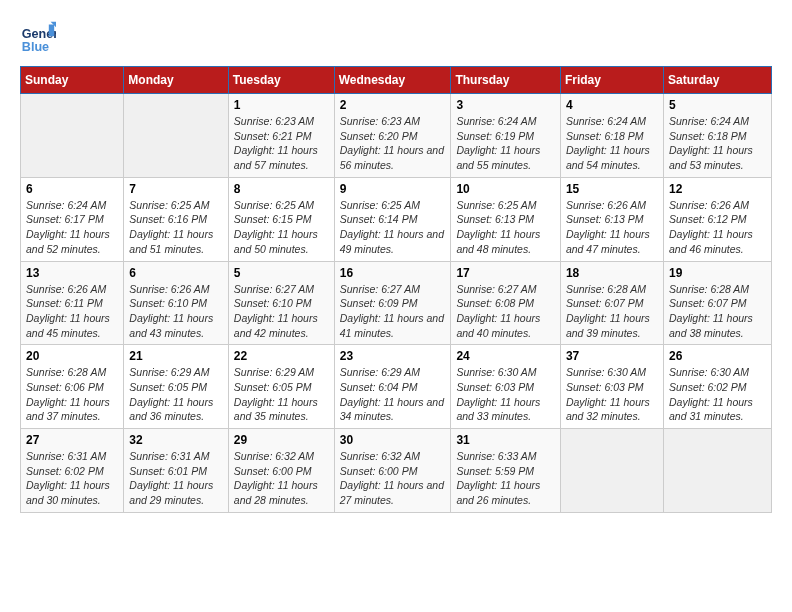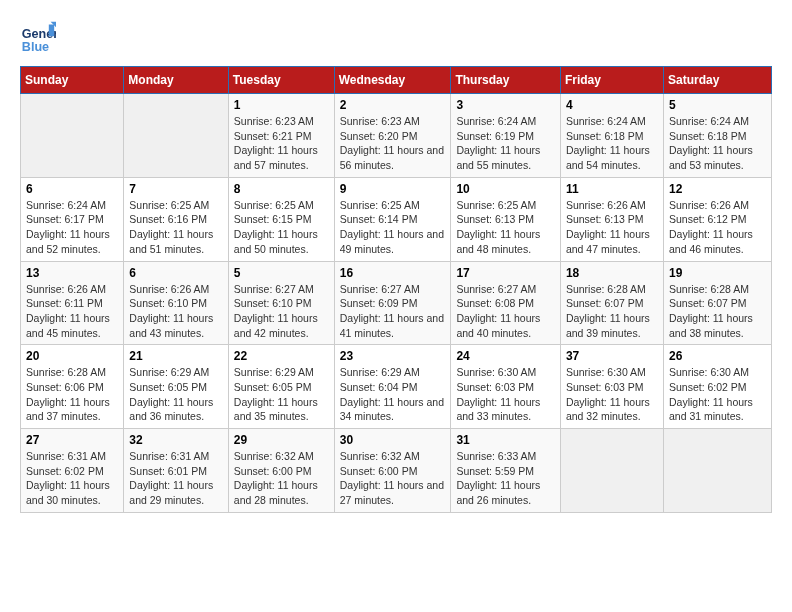--- a/index.html
+++ b/index.html
@@ -69,20 +69,21 @@
     .day-number {
       font-weight: bold;
       font-size: 12px;
       margin-bottom: 2px;
       display: block;
     }
     .day-info {
       color: #333;
       line-height: 1.4;
       font-size: 10.5px;
+      font-style: italic;
     }
     .empty-cell {
       background: #f0f0f0 !important;
     }
   </style>
 </head>
 <body>
 
 <div class="header">
   <div class="logo">
@@ -171,21 +172,21 @@
 Sunset: 6:14 PM
 Daylight: 11 hours and 49 minutes.</div>
         </td>
         <td>
           <span class="day-number">10</span>
           <div class="day-info" style="white-space: pre-line;">Sunrise: 6:25 AM
 Sunset: 6:13 PM
 Daylight: 11 hours and 48 minutes.</div>
         </td>
         <td>
-          <span class="day-number">11</span>
+          <span class="day-number">15</span>
           <div class="day-info" style="white-space: pre-line;">Sunrise: 6:26 AM
 Sunset: 6:13 PM
 Daylight: 11 hours and 47 minutes.</div>
         </td>
         <td>
           <span class="day-number">12</span>
           <div class="day-info" style="white-space: pre-line;">Sunrise: 6:26 AM
 Sunset: 6:12 PM
 Daylight: 11 hours and 46 minutes.</div>
         </td>

